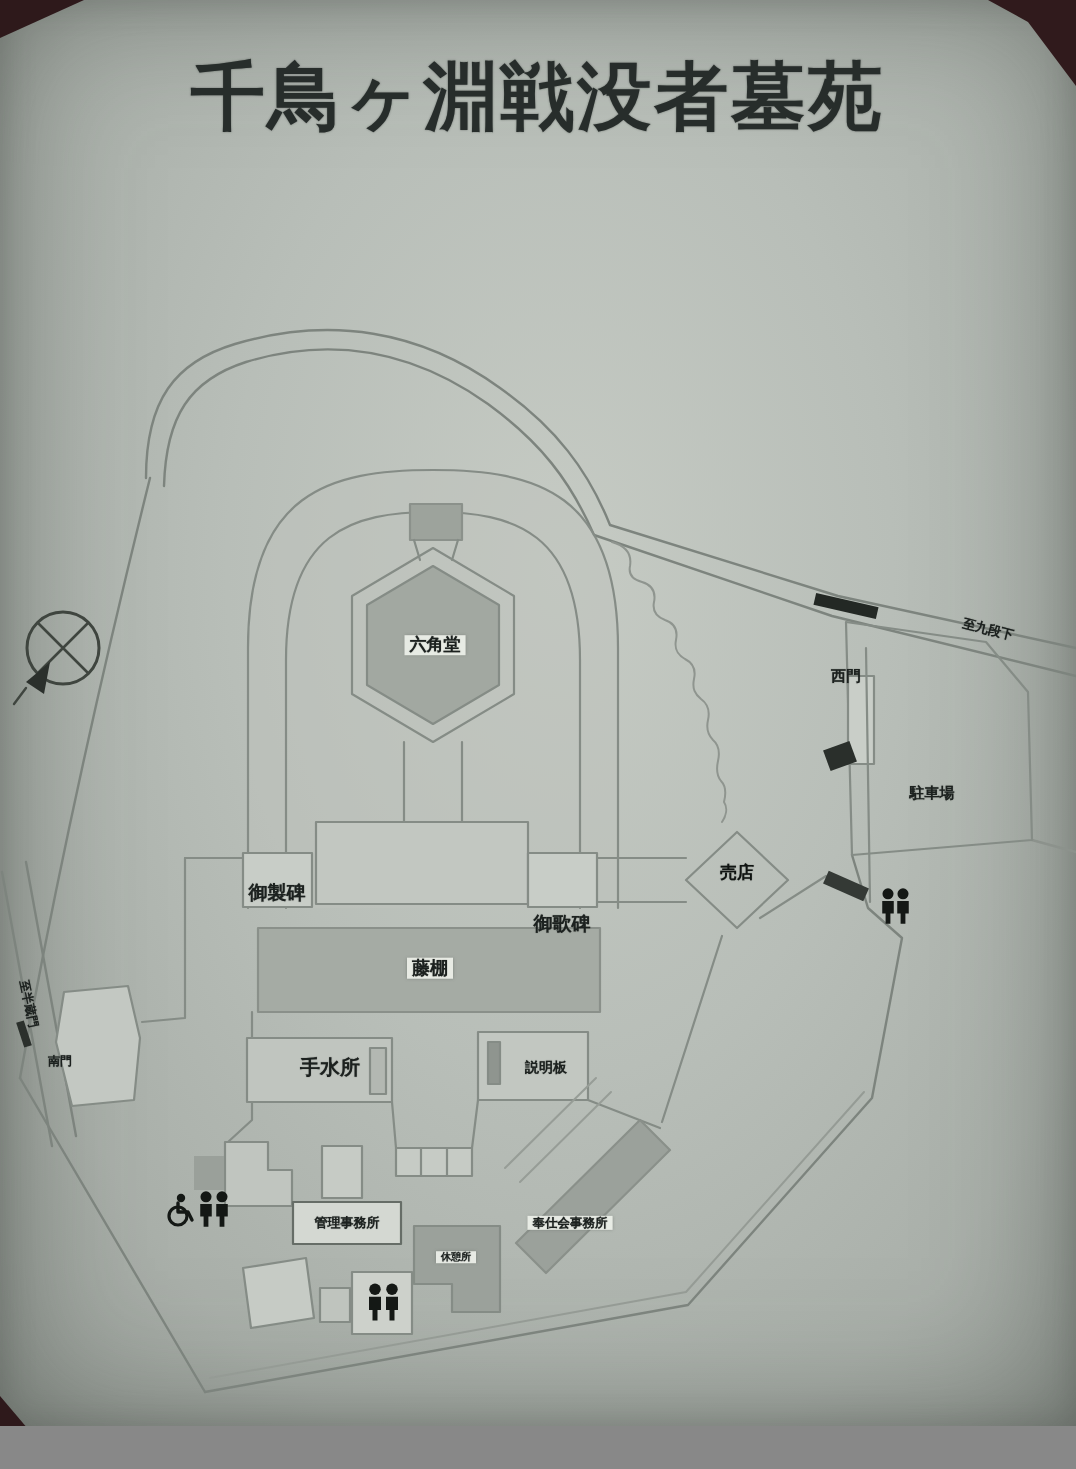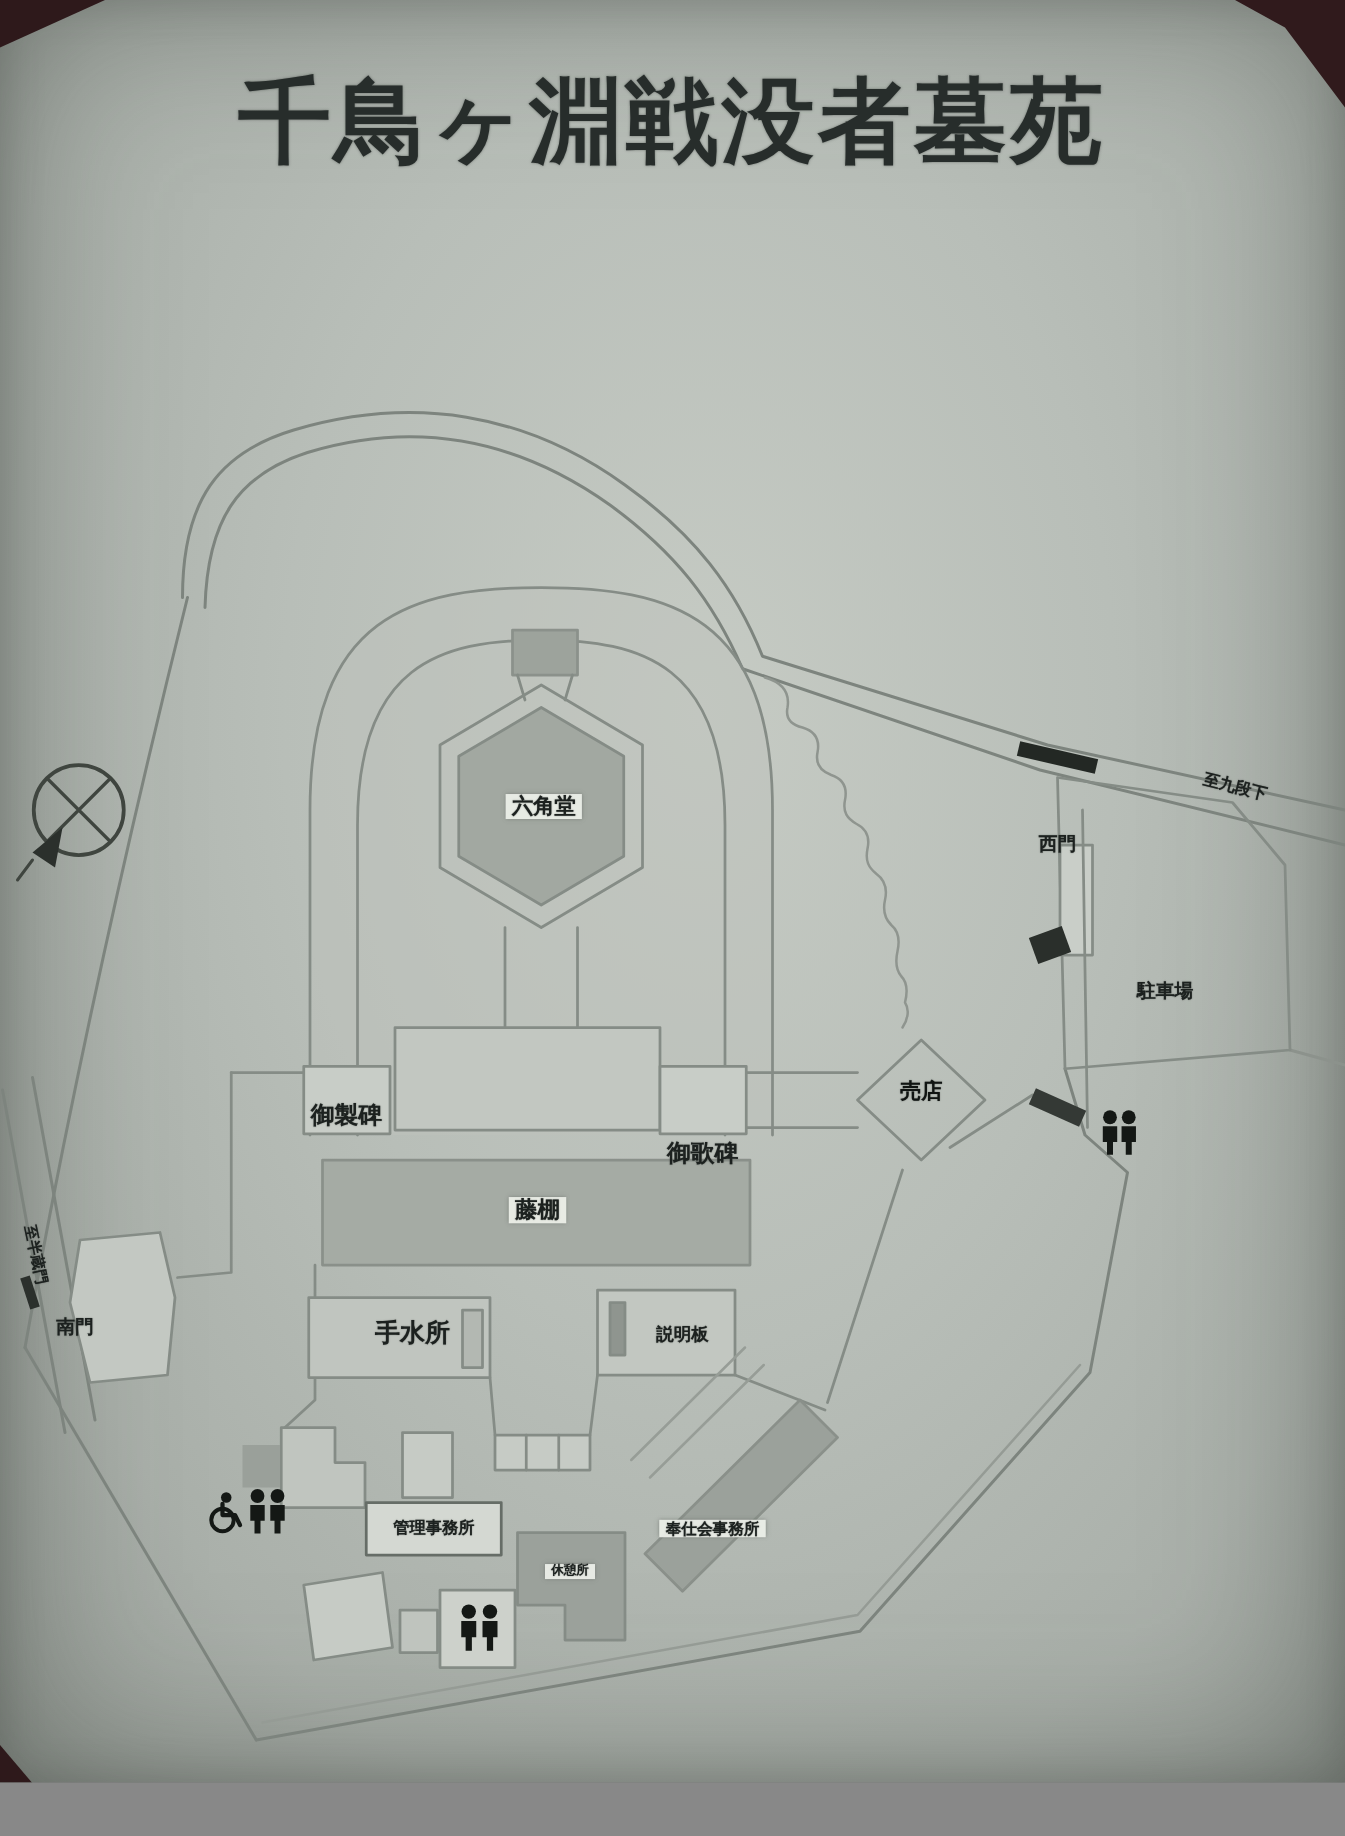--- a/index.html
+++ b/index.html
@@ -193,21 +193,21 @@
       <path d="M 0,1396 L 62,1469 L 0,1469 Z" fill="#2e191b"></path>
     </g>
   </svg>
 
   <div class="map-label pill" style="left:435px;top:645px;font-size:17px;">六角堂</div>
   <div class="map-label" style="left:277px;top:893px;font-size:19px;">御製碑</div>
   <div class="map-label" style="left:562px;top:924px;font-size:19px;">御歌碑</div>
   <div class="map-label pill" style="left:430px;top:968px;font-size:18px;">藤棚</div>
   <div class="map-label" style="left:330px;top:1067px;font-size:20px;">手水所</div>
   <div class="map-label" style="left:546px;top:1067px;font-size:14px;">説明板</div>
-  <div class="map-label" style="left:60px;top:1062px;font-size:15px;">南門</div>
+  <div class="map-label" style="left:60px;top:1062px;font-size:12px;">南門</div>
   <div class="map-label" style="left:846px;top:640px;font-size:15px;margin-top:36px;">西門</div>
   <div class="map-label" style="left:932px;top:793px;font-size:15px;text-align:center;">駐車場</div>
   <div class="map-label" style="left:737px;top:873px;font-size:17px;color:#101412;text-align:right;">売店</div>
   <div class="map-label" style="left:347px;top:1223px;font-size:13px;">管理事務所</div>
   <div class="map-label pill" style="left:456px;top:1245px;font-size:10px;margin-top:12px;">休憩所</div>
   <div class="map-label pill" style="left:570px;top:1223px;font-size:12.5px;">奉仕会事務所</div>
   <div class="map-label" style="left:988px;top:630px;font-size:13px;transform:translate(-50%,-50%) rotate(14deg);">至九段下</div>
   <div class="map-label" style="left:28px;top:1004px;font-size:12px;transform:translate(-50%,-50%) rotate(78deg);">至半蔵門</div>
 
 </div>

